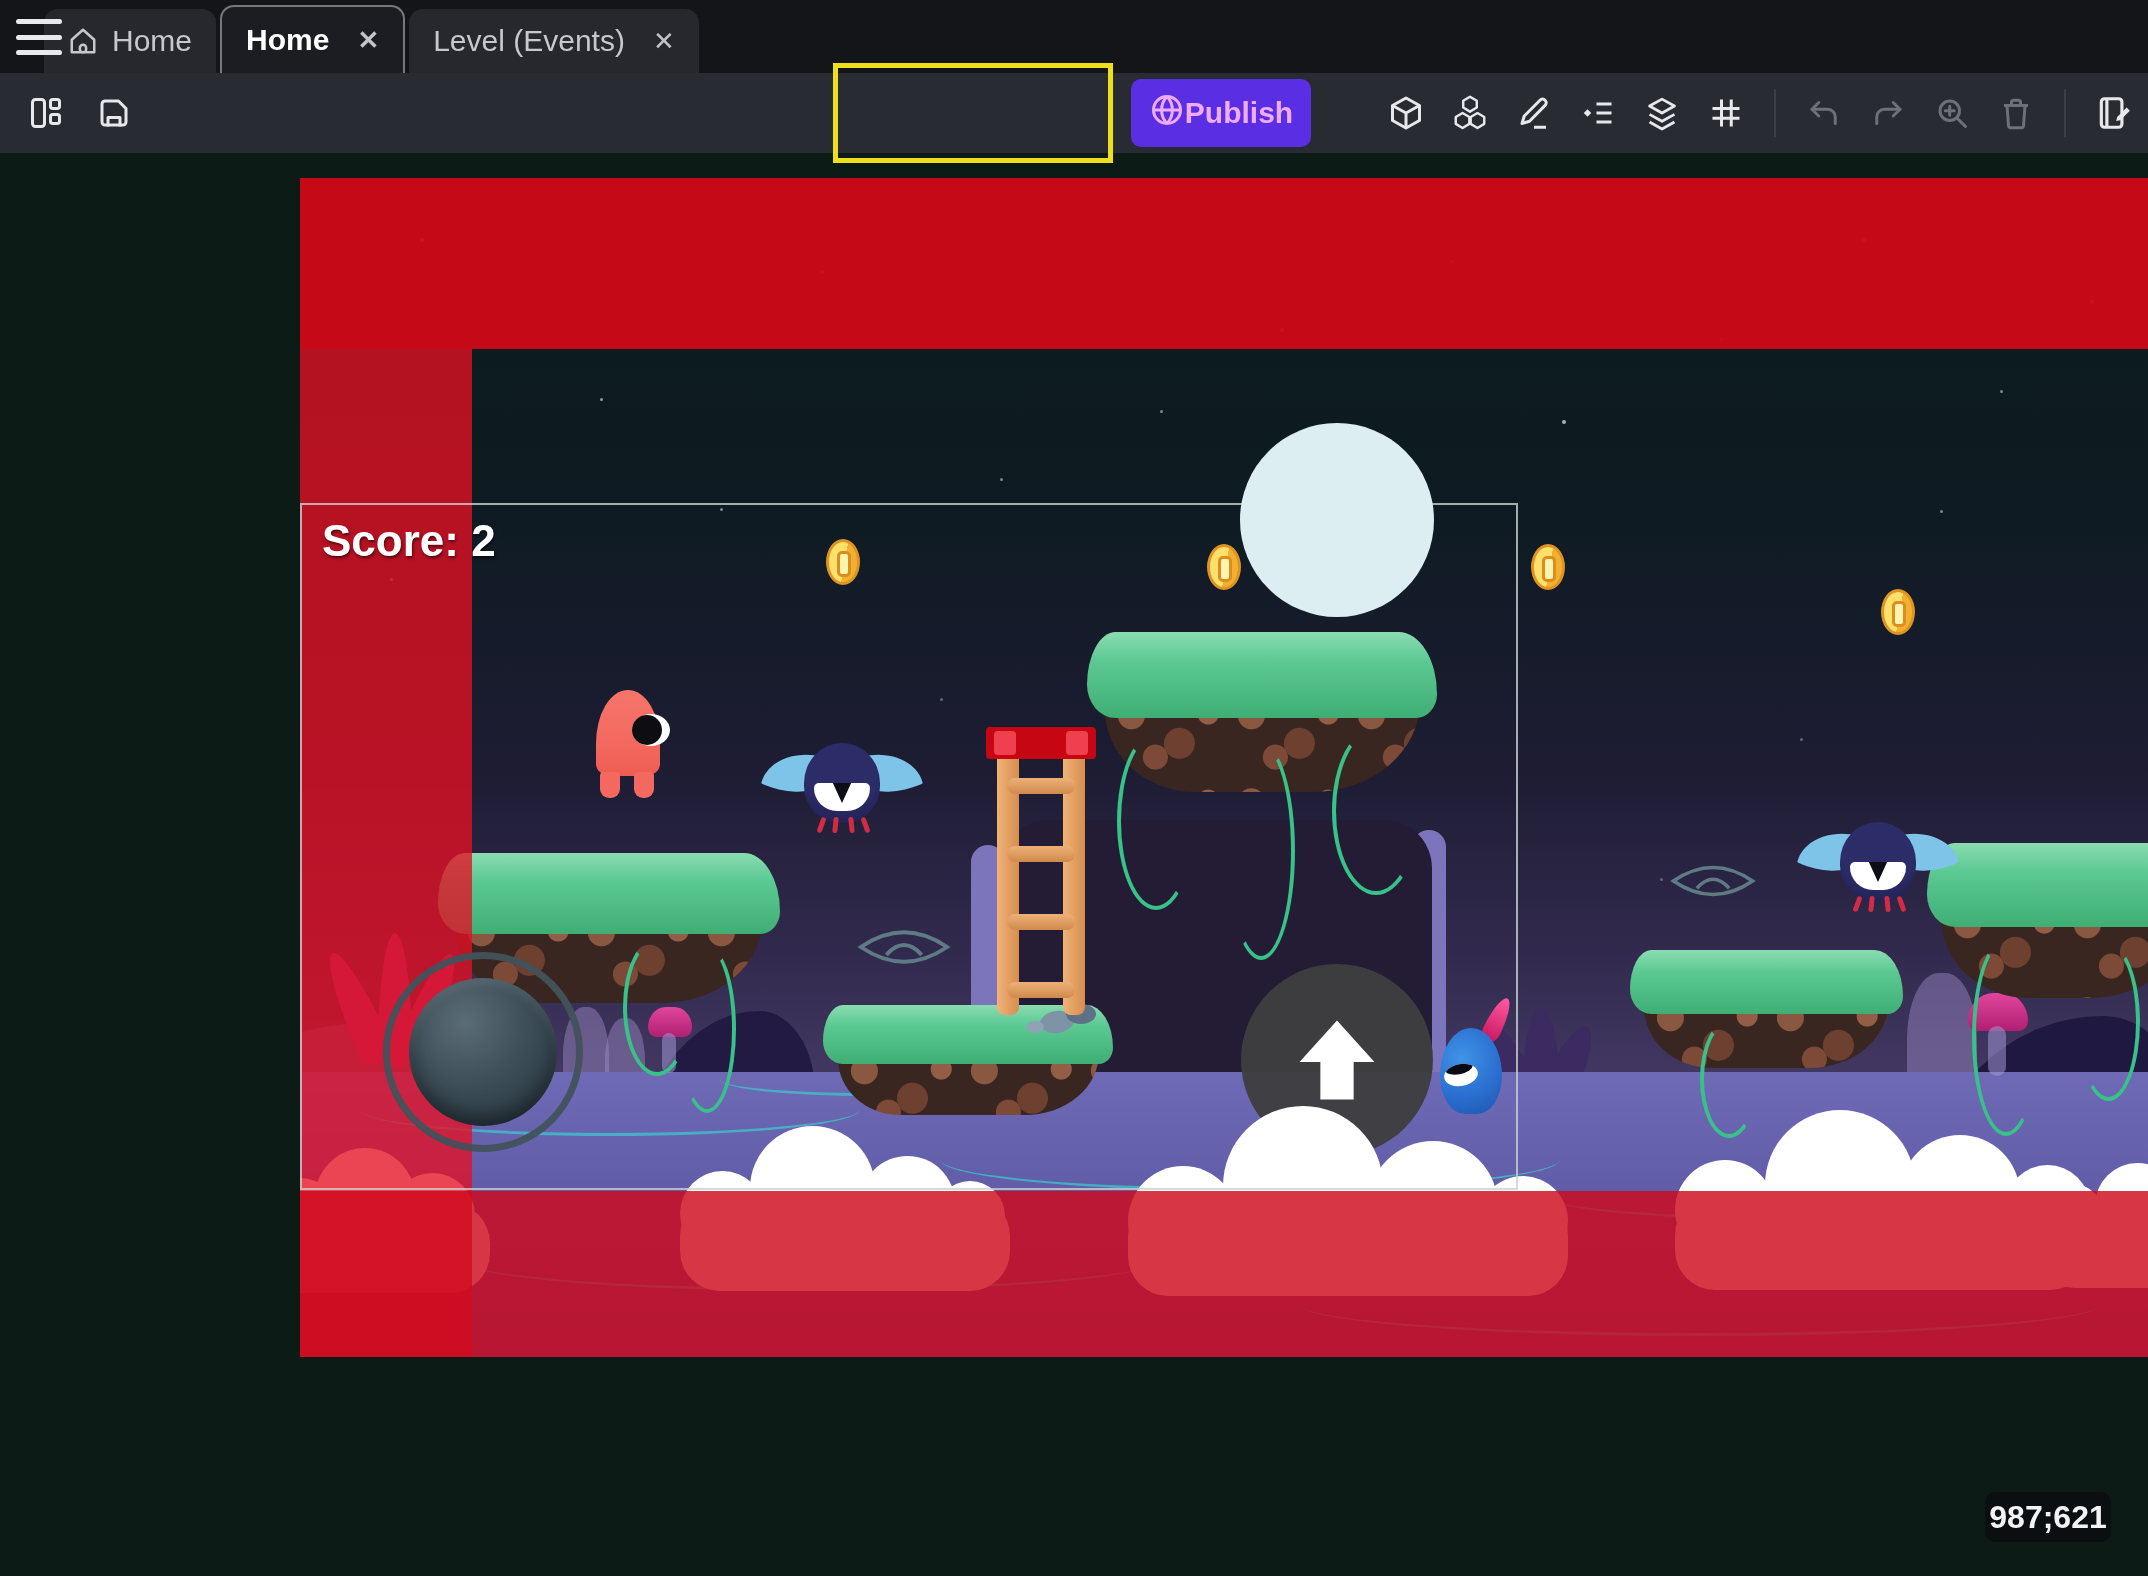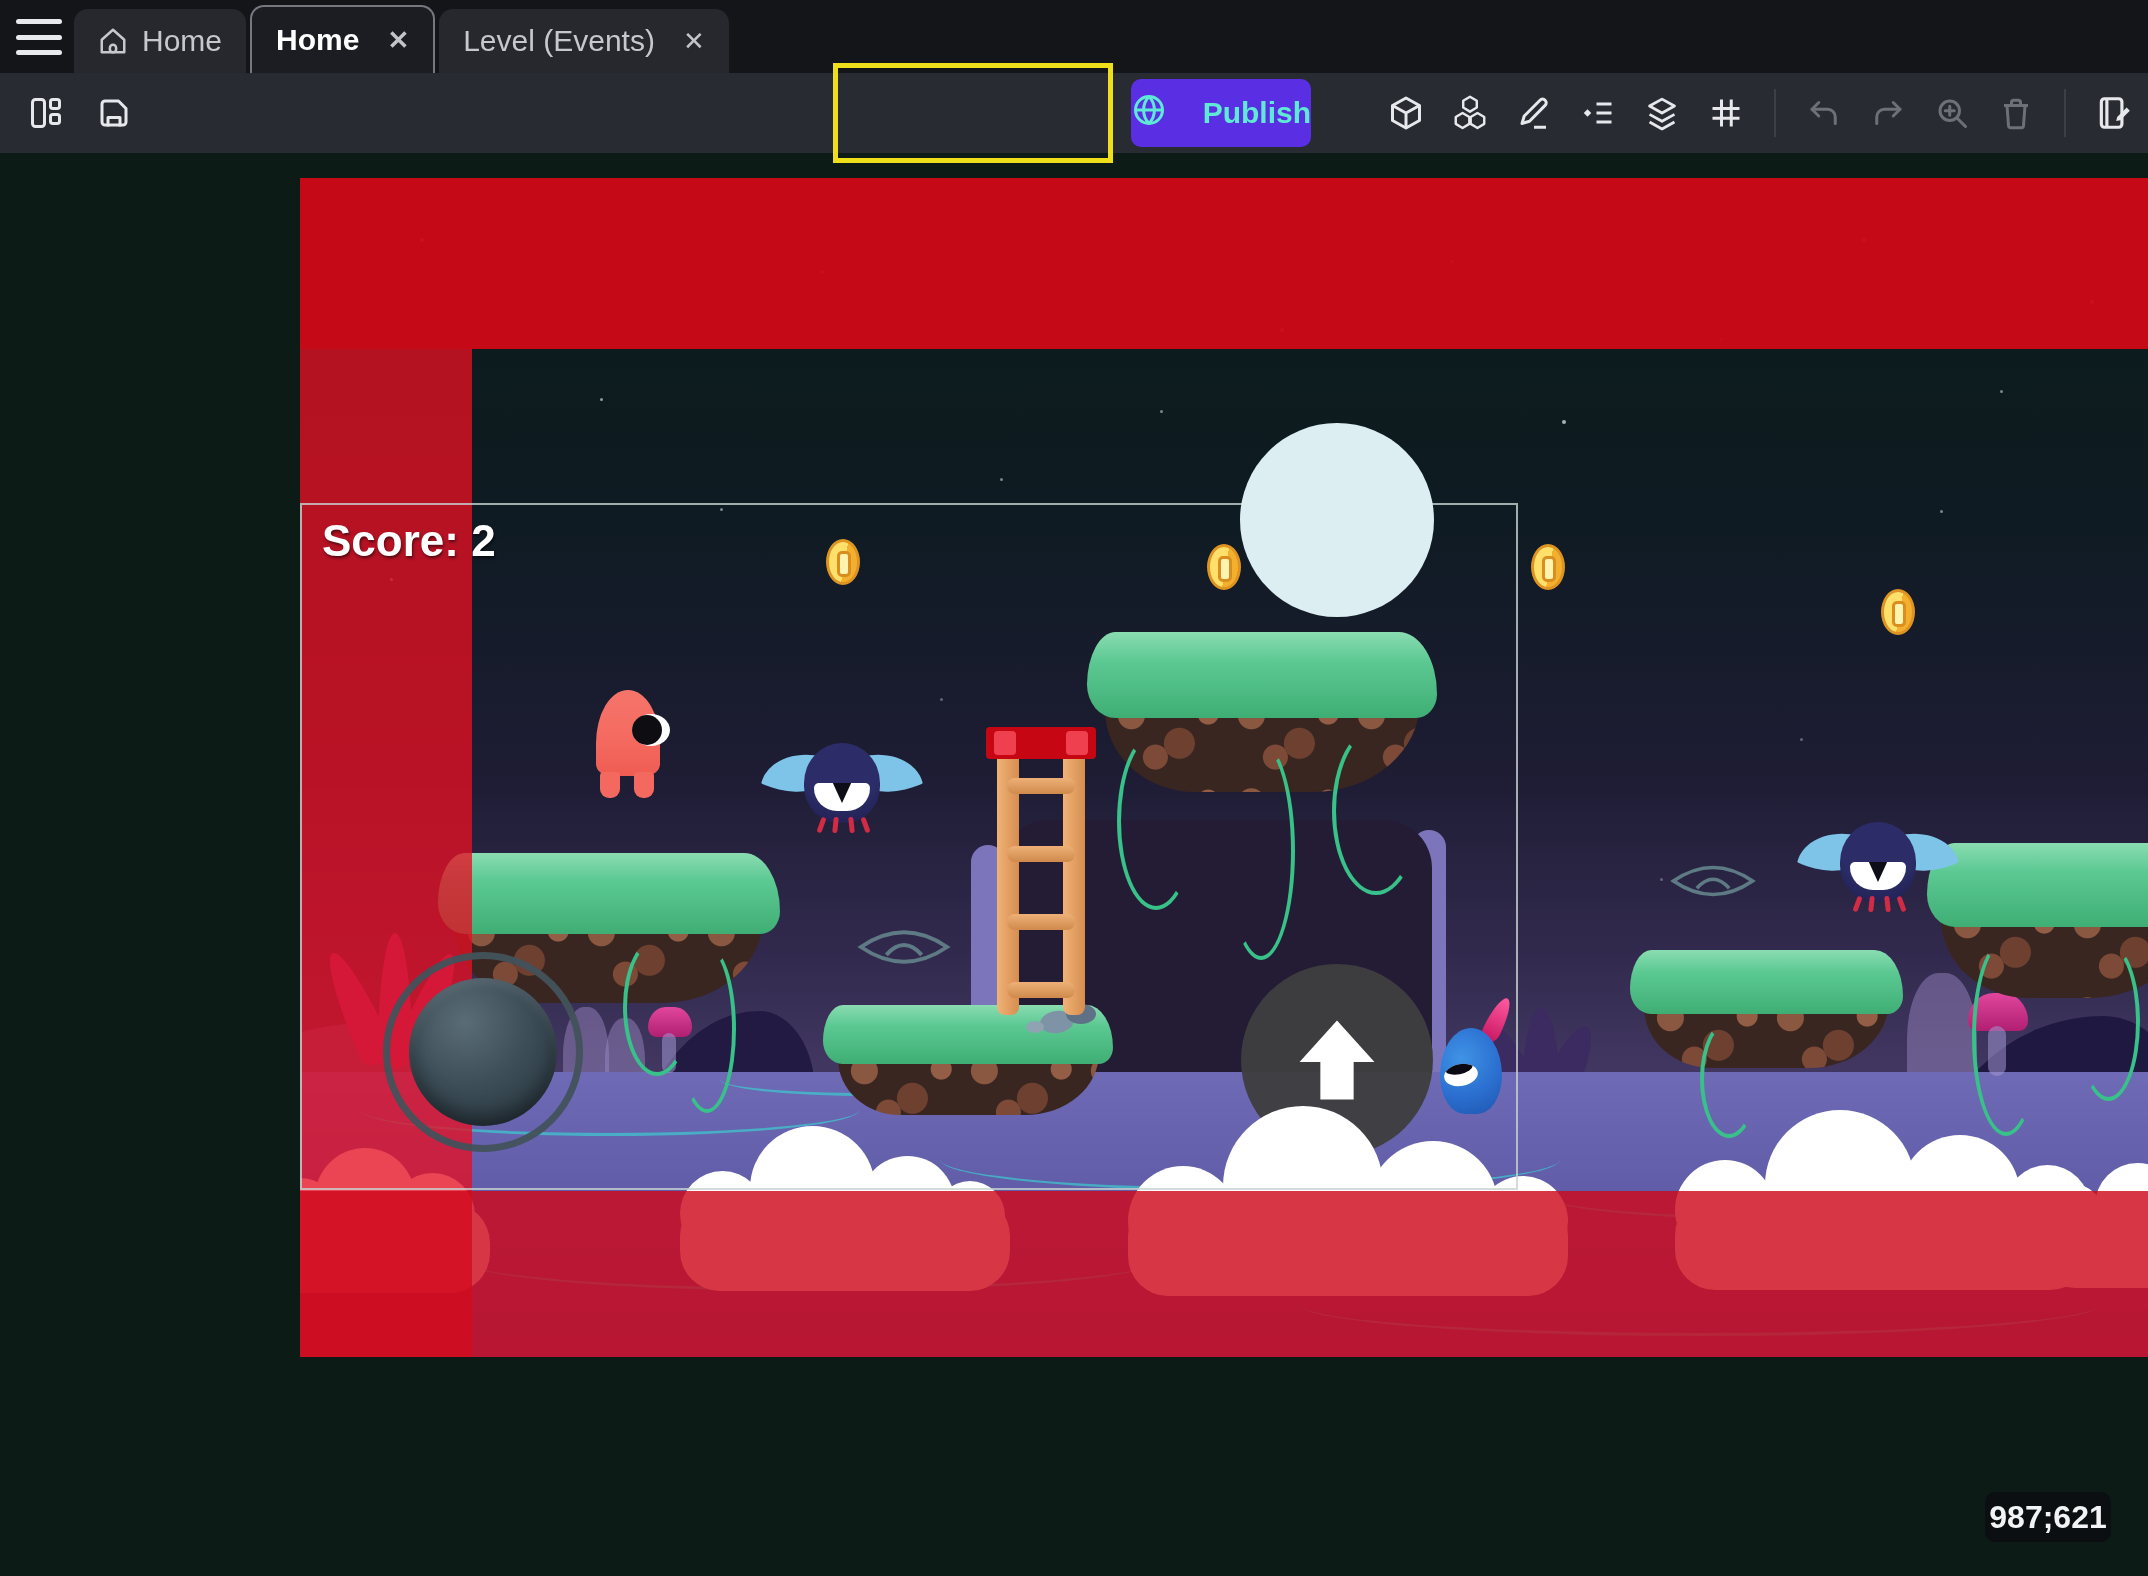--- a/index.html
+++ b/index.html
@@ -1,21 +1,21 @@
 <!DOCTYPE html>
 <html><head>
 <meta charset="utf-8">
 <style>
   html,body{margin:0;padding:0;width:2148px;height:1576px;overflow:hidden;
     background:#0d1b16;font-family:"Liberation Sans",sans-serif;}
   #app{position:relative;width:2148px;height:1576px;}
 
   
   .tabbar{position:absolute;left:0;top:0;width:100%;height:73px;background:#141519;
-    display:flex;align-items:flex-end;padding-left:74px;box-sizing:border-box;z-index:90;}
+    display:flex;align-items:flex-end;padding-left:44px;box-sizing:border-box;z-index:90;}
   .hamburger{position:absolute;left:16px;top:19px;width:46px;height:36px;display:flex;
     flex-direction:column;justify-content:space-between;cursor:pointer;}
   .hamburger span{display:block;height:5px;background:#e8e9ec;border-radius:3px;}
   .tab{height:64px;display:flex;align-items:center;gap:14px;padding:0 24px;
     border-radius:14px 14px 0 0;background:#26282d;color:#c6c8cd;font-size:30px;margin-right:4px;}
   .tab.active{height:66px;background:#1b1d23;border:2px solid #75787f;border-bottom:none;
     color:#ffffff;font-weight:bold;}
   .tab .close{margin-left:14px;font-size:26px;color:#c2c4ca;line-height:1;}
   .tab .ticon{display:flex;align-items:center;color:#c6c8cd;}
 
@@ -31,22 +31,22 @@
     box-sizing:border-box;z-index:104;pointer-events:none;}
   .preview-btn{position:absolute;left:853px;top:79px;width:244px;height:68px;border:2px solid #83868d;
     border-radius:10px;background:#26282f;display:flex;align-items:center;color:#e9eaee;
     box-sizing:border-box;z-index:103;}
   .preview-main{flex:1;display:flex;align-items:center;gap:16px;padding-left:20px;height:100%;}
   .preview-label{font-size:30px;font-weight:bold;}
   .preview-split{width:2px;height:100%;background:#83868d;}
   .preview-caret{width:54px;display:flex;align-items:center;justify-content:center;
     font-size:22px;color:#e9eaee;}
   .publish-btn{position:absolute;left:1131px;top:79px;width:180px;height:68px;background:#5a2fe3;
-    border-radius:10px;display:flex;align-items:center;justify-content:space-between;
-    color:#5eead4;font-size:30px;font-weight:bold;z-index:95;}
+    border-radius:10px;display:flex;align-items:center;justify-content:center;
+    color:#f0abfc;font-size:30px;font-weight:bold;z-index:95;}
 
   
   .scene{position:absolute;left:300px;top:178px;width:1848px;height:1179px;overflow:hidden;
     background:linear-gradient(180deg,#0a1c18 0%,#0e1b22 28%,#1d1c33 50%,#322a4e 66%,
       #453a66 78%,#554a7e 90%,#5e5290 100%);}
   .scene *{position:absolute;}
   .star{border-radius:50%;background:#e8f4f2;z-index:2;}
   .moon{left:940px;top:245px;width:194px;height:194px;border-radius:50%;background:#dceef1;z-index:61;}
 
   .pillar{width:34px;background:#7d75bb;border-radius:17px;z-index:3;}

